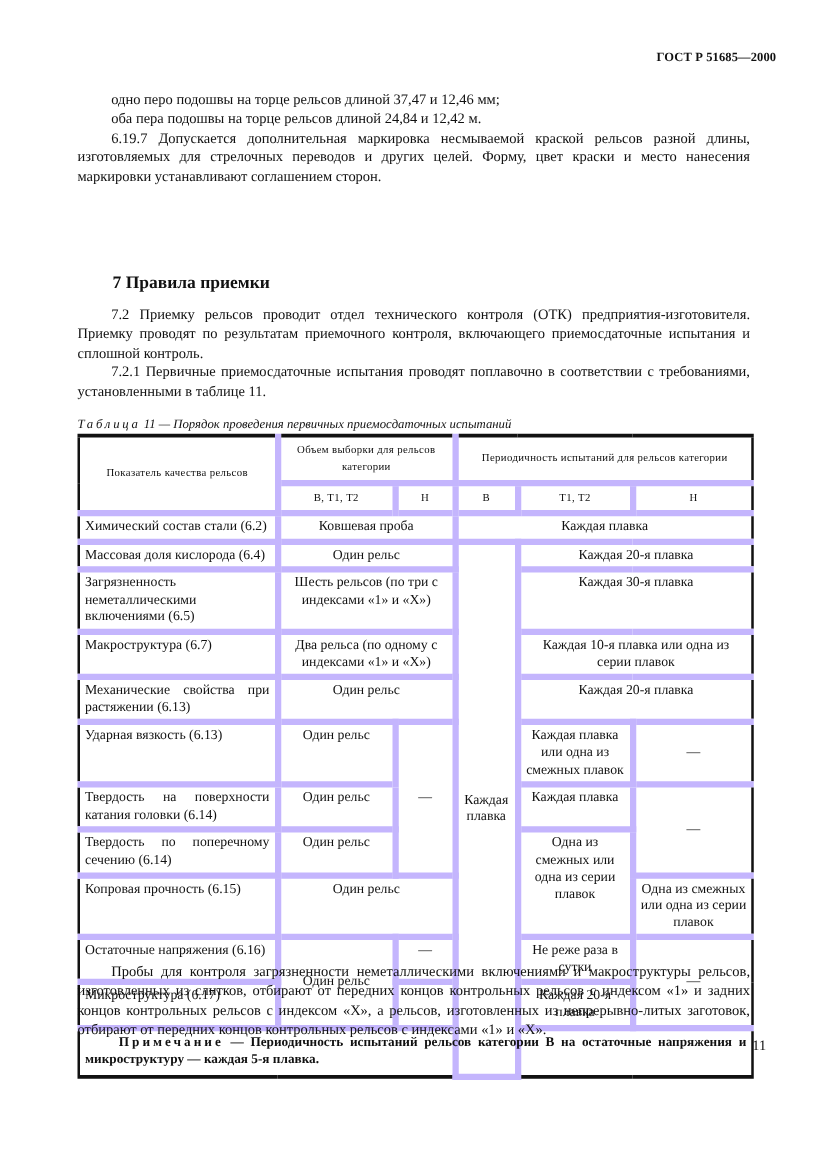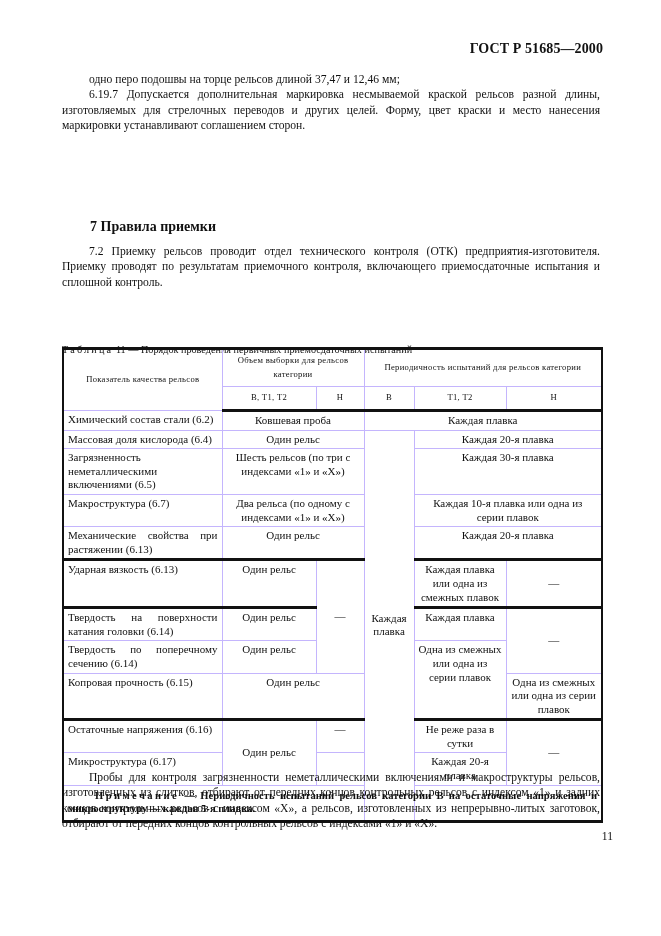--- a/index.html
+++ b/index.html
@@ -1,53 +1,55 @@
 <!DOCTYPE html>
 <html><head>
 <meta charset="utf-8">
 <style>
   html, body { margin: 0; padding: 0; background: #ffffff; }
   body { width: 661px; height: 936px; position: relative; overflow: hidden;
          font-family: "Liberation Serif", "DejaVu Serif", serif; color: #111; }
-  .hdr { position: absolute; right: 58px; top: 41px; font-weight: bold; font-size: 14px; letter-spacing: 0.1px; }
+  .hdr { position: absolute; right: 40px; top: 41px; font-weight: bold; font-size: 10px; letter-spacing: 0.1px; }
   .txt { position: absolute; left: 62px; width: 538px; font-size: 11.6px; line-height: 15.4px; text-align: justify; }
   .txt p { margin: 0; }
   .ind { text-indent: 27px; }
   .heading { position: absolute; left: 90px; top: 219px; font-weight: bold; font-size: 14px; }
-  .cap { position: absolute; left: 62px; top: 344px; font-size: 10.2px; }
+  .cap { position: absolute; left: 62px; top: 334px; font-size: 10.2px; font-style: italic; }
   .cap .sp { letter-spacing: 2.2px; }
   table.t { position: absolute; left: 62px; top: 347px; width: 539px; border-collapse: collapse;
             font-size: 11px; line-height: 13.6px; table-layout: fixed; }
-  table.t td { border: 1px solid #c4b5fd; padding: 2px 4px; vertical-align: top; }
+  table.t td { border: 5px solid #c4b5fd; padding: 2px 4px; vertical-align: top; }
   table.t .h { font-size: 8.6px; text-align: center; vertical-align: middle; letter-spacing: 0.3px; }
   table.t .c { text-align: center; }
   table.t .m { vertical-align: middle; text-align: center; }
   table.t .l { text-align: justify; }
   .thick-b { border-bottom: 3px solid #111 !important; }
   .thick-t { border-top: 3px solid #111 !important; }
   .outer-l { border-left: 2.5px solid #111 !important; }
   .outer-r { border-right: 2.5px solid #111 !important; }
   .note { font-size: 10.6px; line-height: 13.6px; text-align: justify; padding: 3px 4px 4px 4px !important; font-weight: bold; }
   .note .sp { letter-spacing: 2.4px; }
   .pnum { position: absolute; right: 48px; top: 830px; font-size: 11.6px; }
 </style>
 </head>
 <body>
 
 <div class="hdr">ГОСТ Р 51685—2000</div>
 
 <div class="txt" style="top:72px;">
   <p class="ind">одно перо подошвы на торце рельсов длиной 37,47 и 12,46 мм;</p>
+  <p class="ind">оба пера подошвы на торце рельсов длиной 24,84 и 12,42 м.</p>
   <p class="ind">6.19.7  Допускается дополнительная маркировка несмываемой краской рельсов разной длины, изготовляемых для стрелочных переводов и других целей. Форму, цвет краски и место нанесения маркировки устанавливают соглашением сторон.</p>
 </div>
 
 <div class="heading">7  Правила приемки</div>
 
 <div class="txt" style="top:244px;">
   <p class="ind">7.2  Приемку рельсов проводит отдел технического контроля (ОТК) предприятия-изготовителя. Приемку проводят по результатам приемочного контроля, включающего приемосдаточные испытания и сплошной контроль.</p>
+  <p class="ind">7.2.1  Первичные приемосдаточные испытания проводят поплавочно в соответствии с требованиями, установленными в таблице 11.</p>
 </div>
 
 <div class="cap">
   <span class="sp">Таблица</span><span> 11 — Порядок проведения первичных приемосдаточных испытаний</span>
 </div>
 
 <table class="t">
   <colgroup>
     <col style="width:159px">
       <col style="width:94px">

